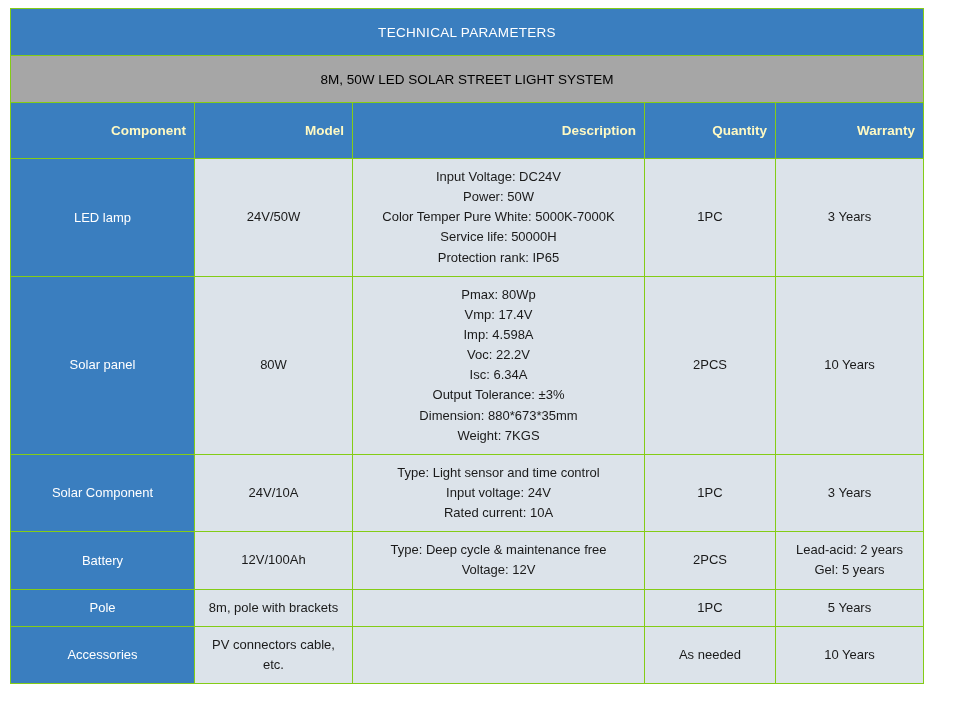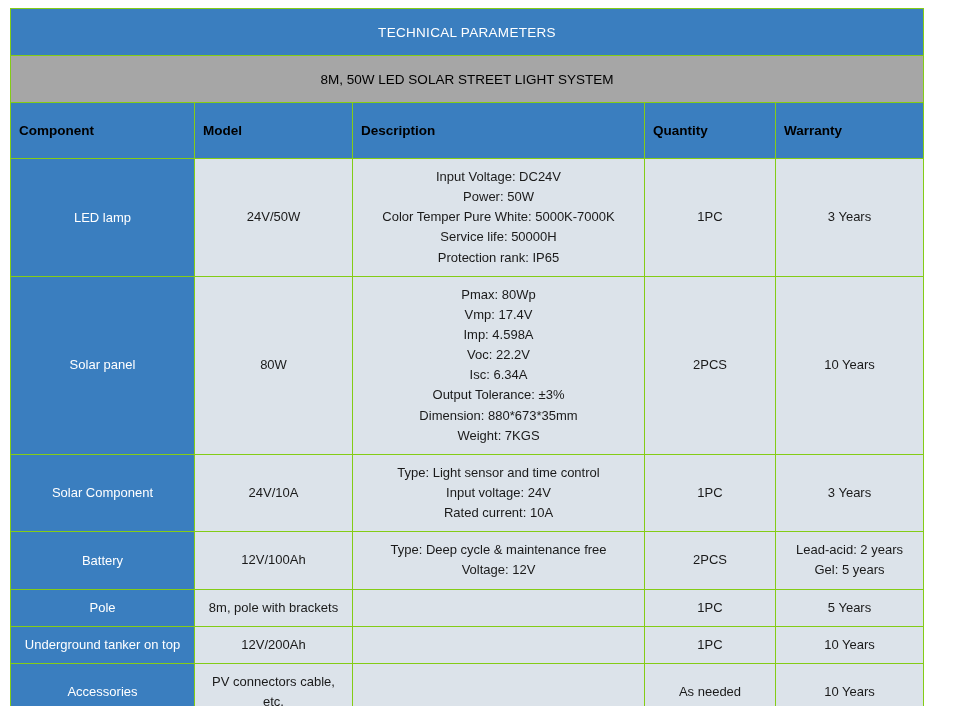--- a/index.html
+++ b/index.html
@@ -43,22 +43,22 @@
   .subtitle-row td {
     background: #a6a6a6;
     color: #000000;
     text-align: center;
     font-size: 13.5px;
     height: 30px;
     border: 1px solid #a6a6a6;
   }
   .header-row th {
     background: #3a7ebf;
-    color: #000000;
-    text-align: left;
+    color: #fef9c3;
+    text-align: right;
     font-size: 13.5px;
     font-weight: bold;
     height: 39px;
     border: 1px solid #3a7ebf;
   }
   td.comp {
     background: #3a7ebf;
     color: #ffffff;
     text-align: center;
     font-size: 13px;
@@ -158,27 +158,20 @@
 Gel: 5 years</td>
       </tr>
       <tr>
         <td class="comp multiline">Pole</td>
         <td class="cell multiline">8m, pole with brackets</td>
         <td class="cell desc multiline"></td>
         <td class="cell multiline">1PC</td>
         <td class="cell multiline">5 Years</td>
       </tr>
       <tr>
-        <td class="comp multiline">Underground tanker on top</td>
-        <td class="cell multiline">12V/200Ah</td>
-        <td class="cell desc multiline"></td>
-        <td class="cell multiline">1PC</td>
-        <td class="cell multiline">10 Years</td>
-      </tr>
-      <tr>
         <td class="comp multiline">Accessories</td>
         <td class="cell multiline">PV connectors cable, etc.</td>
         <td class="cell desc multiline"></td>
         <td class="cell multiline">As needed</td>
         <td class="cell multiline">10 Years</td>
       </tr>
     </tbody>
   </table>
 </div>
 

